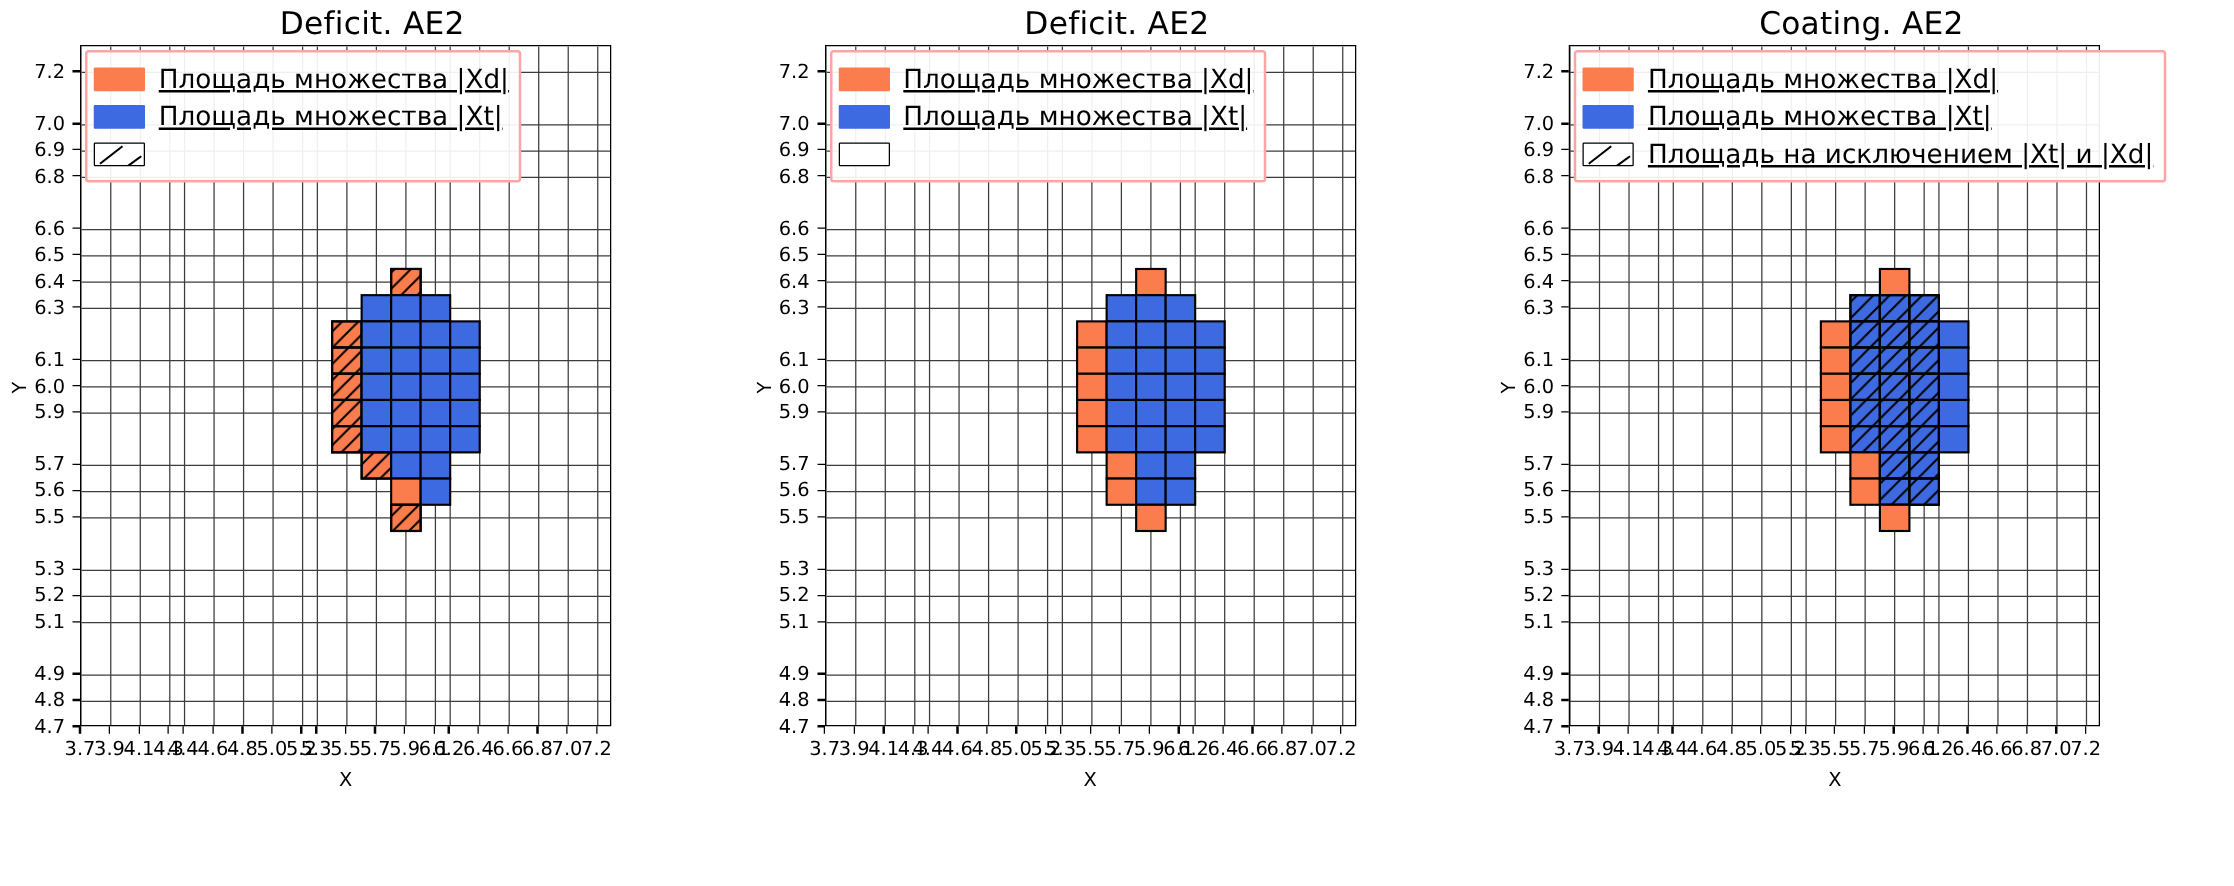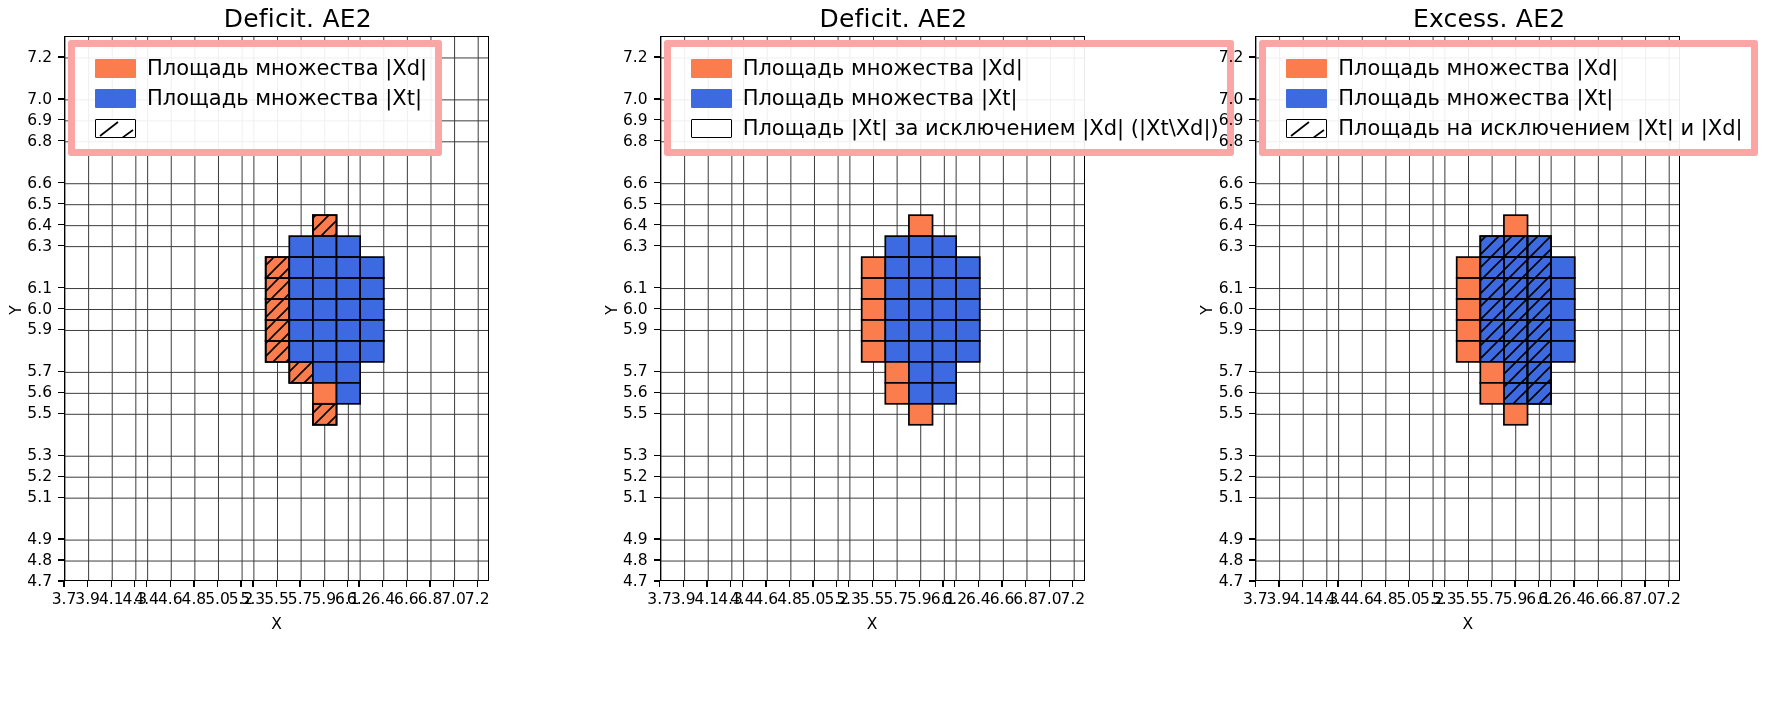--- a/index.html
+++ b/index.html
@@ -11,21 +11,21 @@
   .gridlayer{position:absolute;left:0;top:0;right:0;bottom:0;overflow:hidden;}
   .gridlayer svg{display:block;}
   .celllayer{position:absolute;left:0;top:0;right:0;bottom:0;overflow:hidden;}
   .celllayer svg{display:block;}
   .ytick{position:absolute;text-align:right;font-size:15.5px;color:#000;transform:translateY(-50%);white-space:nowrap;}
   .ytickmark{position:absolute;height:1.3px;background:#000;width:6px;}
   .xtick{position:absolute;font-size:15.5px;color:#000;transform:translateX(-50%);white-space:nowrap;}
   .xtickmark{position:absolute;width:1.3px;background:#000;height:6px;}
   .axlabel{position:absolute;font-size:15.5px;color:#000;}
   .ylabel{transform:rotate(-90deg);transform-origin:center center;white-space:nowrap;}
-  .legend{position:absolute;border:7px solid #fca5a5;background:rgba(255,255,255,0.92);border-radius:3px;padding:6px 8px 6px 20px;box-sizing:border-box;}
+  .legend{position:absolute;border:2px solid #fca5a5;background:rgba(255,255,255,0.92);border-radius:3px;padding:6px 8px 6px 5px;box-sizing:border-box;text-decoration:underline;}
   .legrow{display:flex;align-items:center;height:30px;white-space:nowrap;}
   .swatch{width:41px;height:19px;flex:0 0 41px;margin-right:11px;border-radius:1px;}
   .swatch.patch{border:1.3px solid #000;box-sizing:border-box;background:#fff;position:relative;overflow:hidden;}
   .swatch.patch svg{position:absolute;left:0;top:0;}
   .legtext{font-size:21px;color:#000;line-height:1;}
 </style>
 </head>
 <body>
 
 <div class="figure" id="figure">
@@ -409,26 +409,25 @@
         <div class="legrow">
           <div class="swatch" style="background: rgb(251, 124, 76);"></div>
           <div class="legtext">Площадь множества |Xd|</div>
         </div>
         <div class="legrow">
           <div class="swatch" style="background: rgb(61, 106, 224);"></div>
           <div class="legtext">Площадь множества  |Xt|</div>
         </div>
         <div class="legrow">
           <div class="swatch patch"></div>
-          <div class="legtext">Площадь |Xt| за исключением |Xd| (|Xt\Xd|)</div>
         </div>
       </div>
     </div>
     <div class="panel" style="left: 1191.33px; width: 595.667px;">
-      <div class="panel-title">Excess. AE2</div>
+      <div class="panel-title">Coating. AE2</div>
       <div class="plot" style="left: 64px; top: 36px; width: 425px; height: 545px;">
         <div class="gridlayer">
           <svg width="425" height="545">
             <line x1="0.00" y1="0" x2="0.00" y2="545" stroke="#3c3c3c" stroke-width="1"></line>
             <line x1="23.61" y1="0" x2="23.61" y2="545" stroke="#3c3c3c" stroke-width="1"></line>
             <line x1="47.22" y1="0" x2="47.22" y2="545" stroke="#3c3c3c" stroke-width="1"></line>
             <line x1="70.83" y1="0" x2="70.83" y2="545" stroke="#3c3c3c" stroke-width="1"></line>
             <line x1="82.64" y1="0" x2="82.64" y2="545" stroke="#3c3c3c" stroke-width="1"></line>
             <line x1="106.25" y1="0" x2="106.25" y2="545" stroke="#3c3c3c" stroke-width="1"></line>
             <line x1="129.86" y1="0" x2="129.86" y2="545" stroke="#3c3c3c" stroke-width="1"></line>

